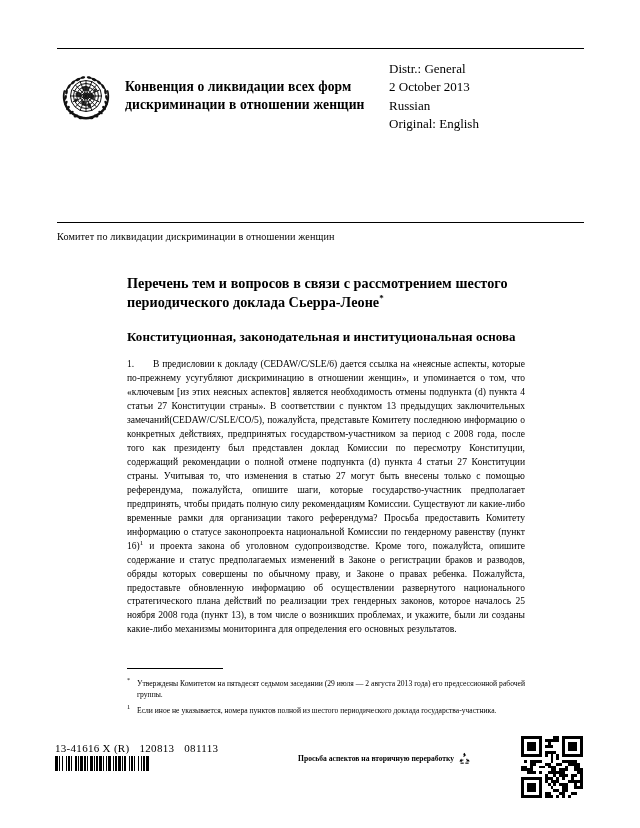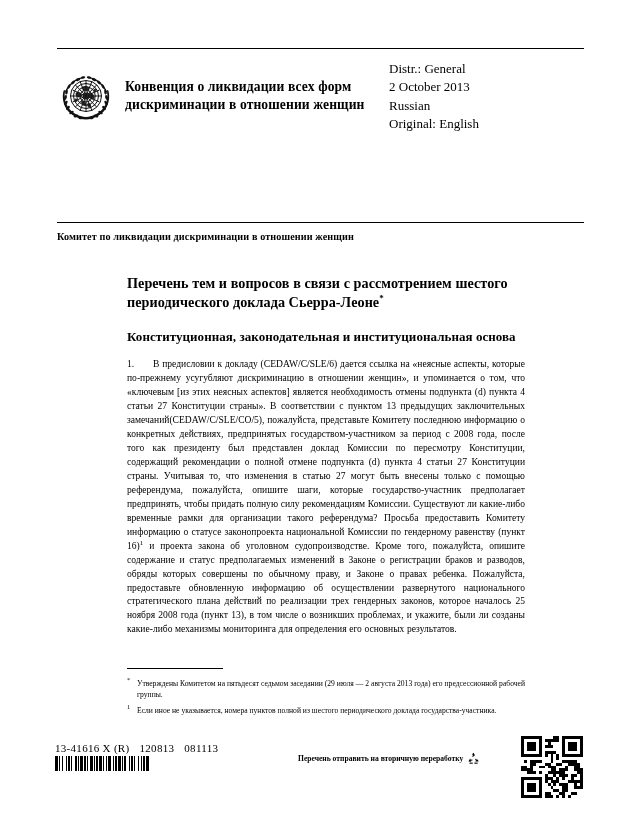--- a/index.html
+++ b/index.html
@@ -95,21 +95,21 @@
   }
 
   
   .committee-wrap {
     position: absolute;
     left: 57px;
     top: 222px;
     width: 527px;
   }
   .committee-name {
-    font-weight: bold;
+    font-weight: normal;
     font-size: 10.2px;
     line-height: 1.45;
     margin-top: 7px;
     letter-spacing: 0.1px;
   }
 
   
   .content {
     position: absolute;
     left: 127px;
@@ -412,21 +412,21 @@
         <i style="width:2px;background:transparent"></i>
         <i style="width:1px;background:#000"></i>
         <i style="width:1px;background:transparent"></i>
         <i style="width:2px;background:#000"></i>
         <i style="width:1px;background:transparent"></i>
         <i style="width:3px;background:#000"></i>
         <i style="width:1px;background:transparent"></i>
       </div>
 
     <div class="recycle-note">
-      <span>Перечень отправить на вторичную переработку</span>
+      <span>Просьба аспектов на вторичную переработку</span>
       <svg class="recycle-icon" viewBox="0 0 24 24">
         <g fill="#000000">
           <path d="M12 1.6l3.1 5.3-2.1-.5-1.6 2.8-1.8-1 1.7-2.9-2.3-.6z"></path>
           <path d="M2.6 17.4l3.2-5.3 1 2 3.1-.2.1 2-3.3.2 1.2 2z"></path>
           <path d="M21.4 17.4l-6.2.2 1.3-1.7-1.6-2.7 1.8-1 1.7 2.8 1.3-1.7z"></path>
           <path d="M4.6 19.6h6v2h-6z"></path>
           <path d="M13.6 19.6h6v2h-6z"></path>
         </g>
       </svg>
     </div>

